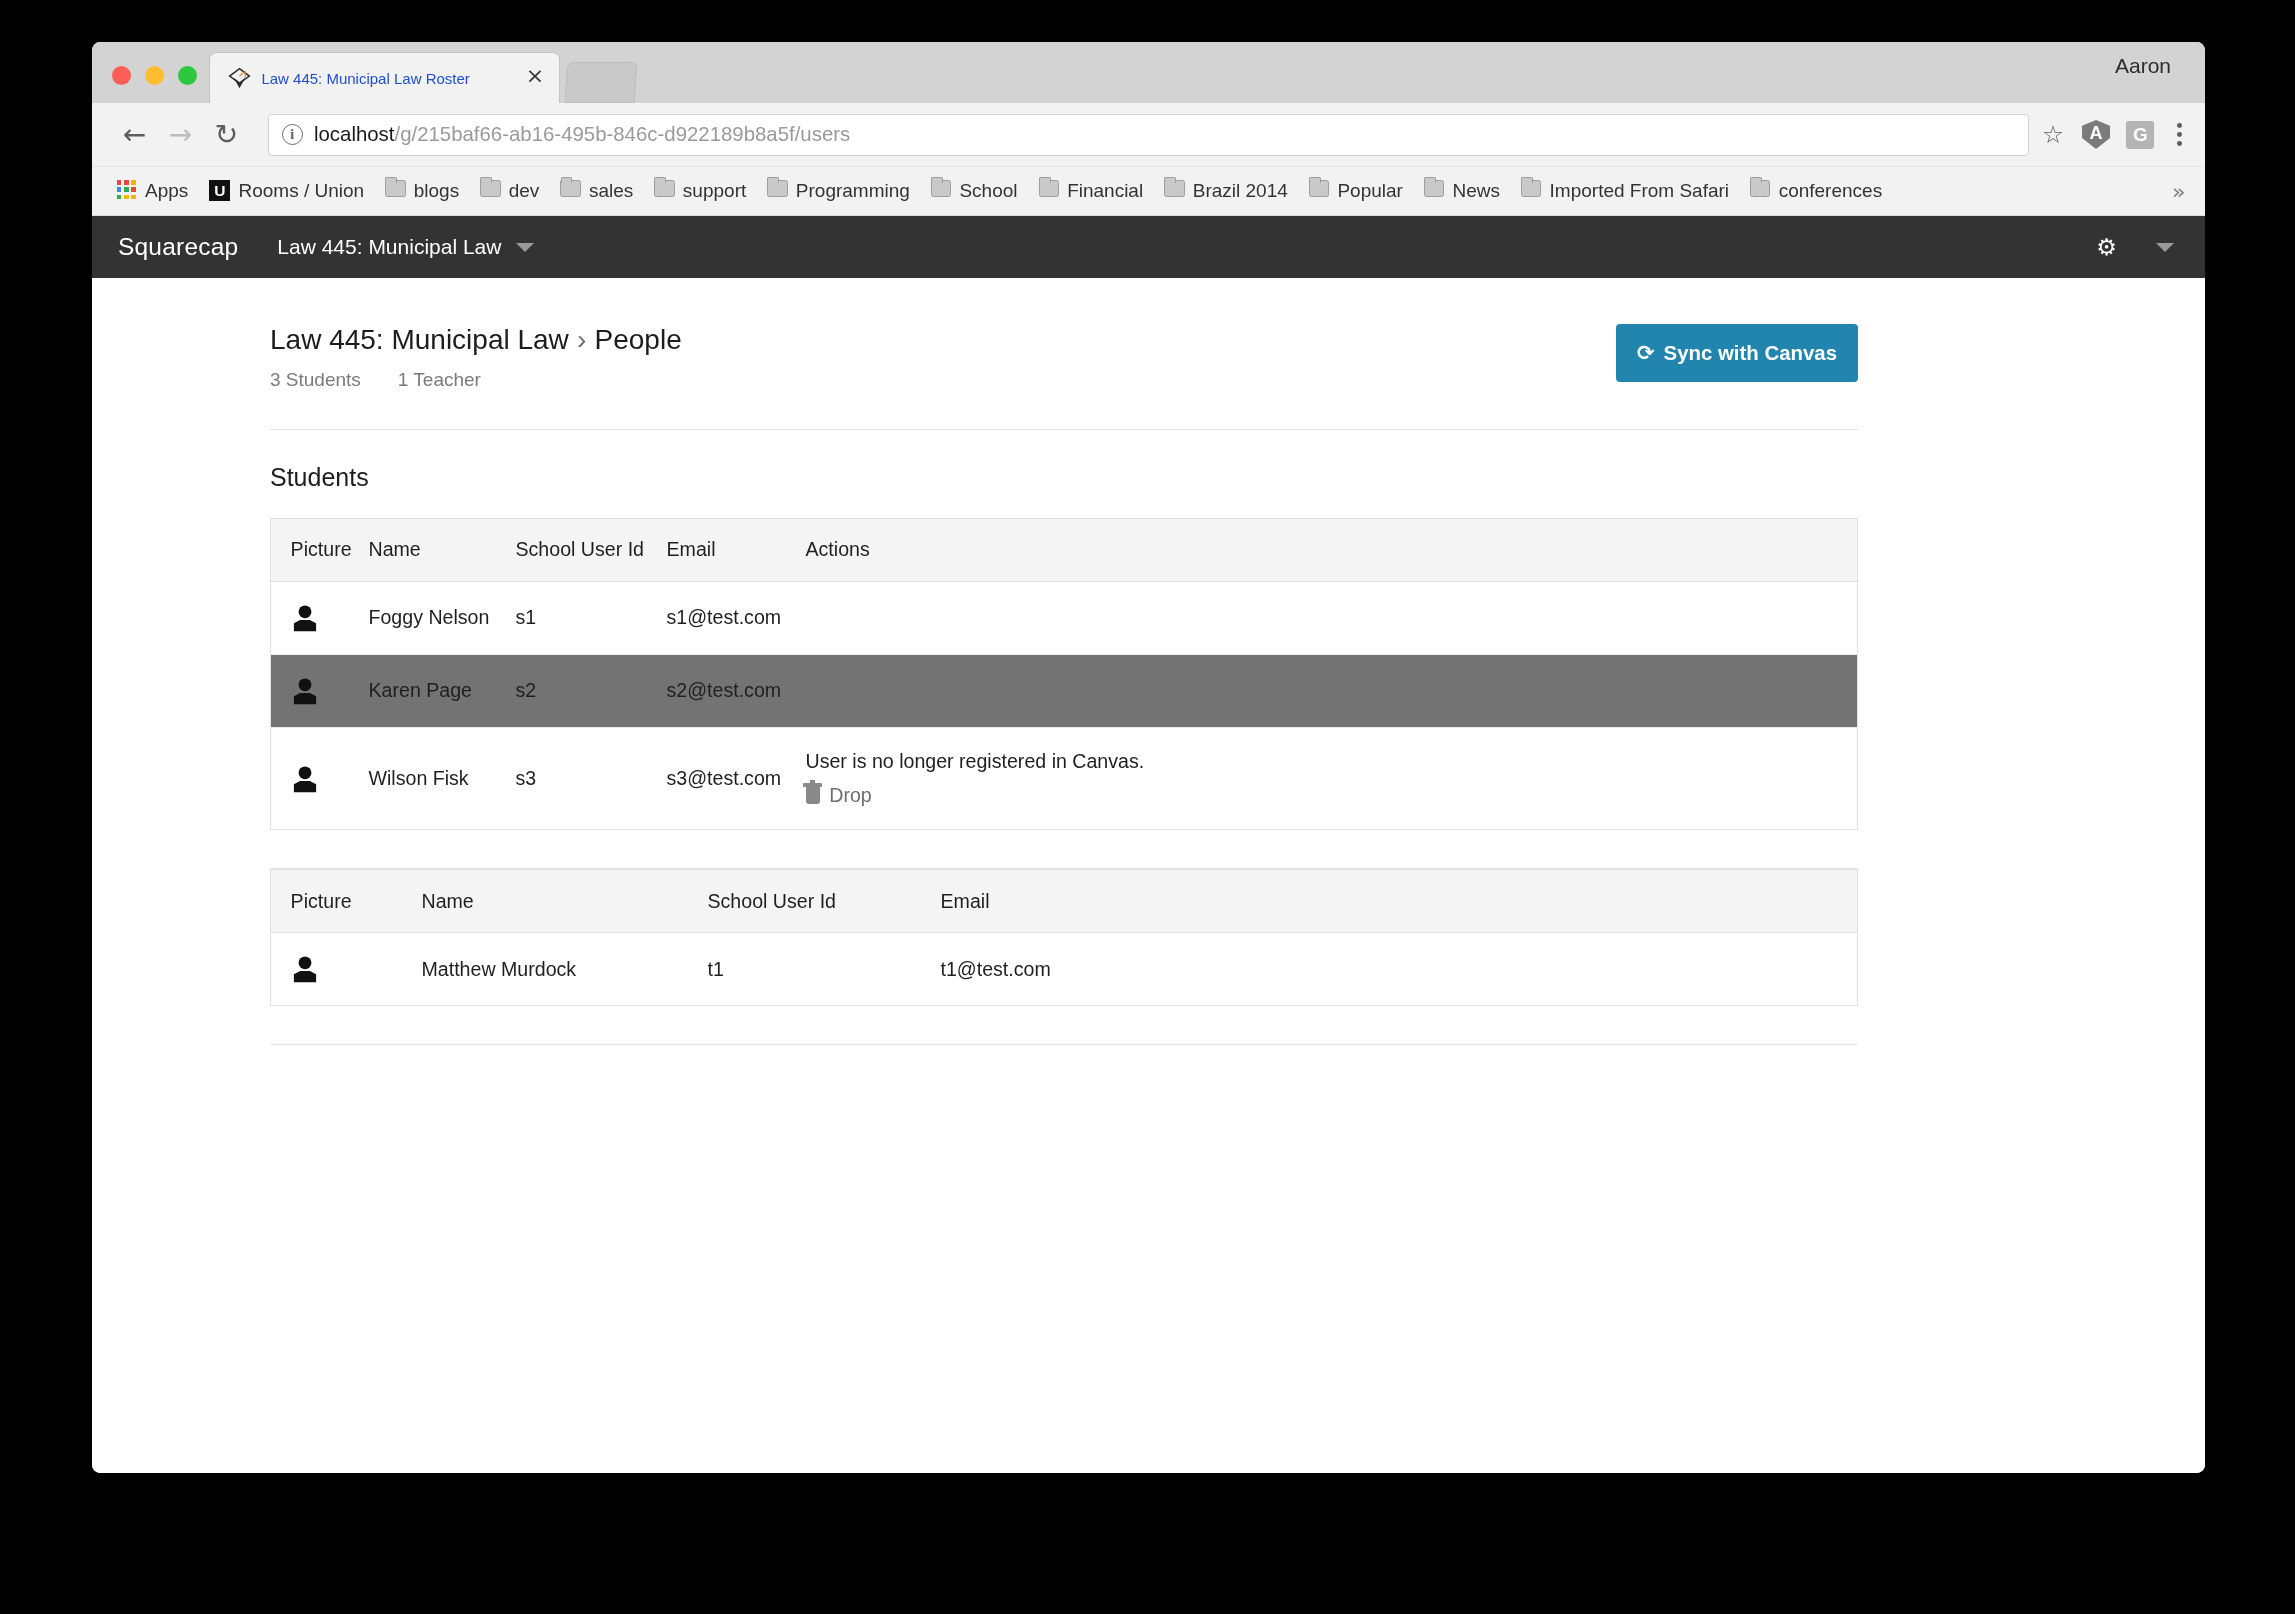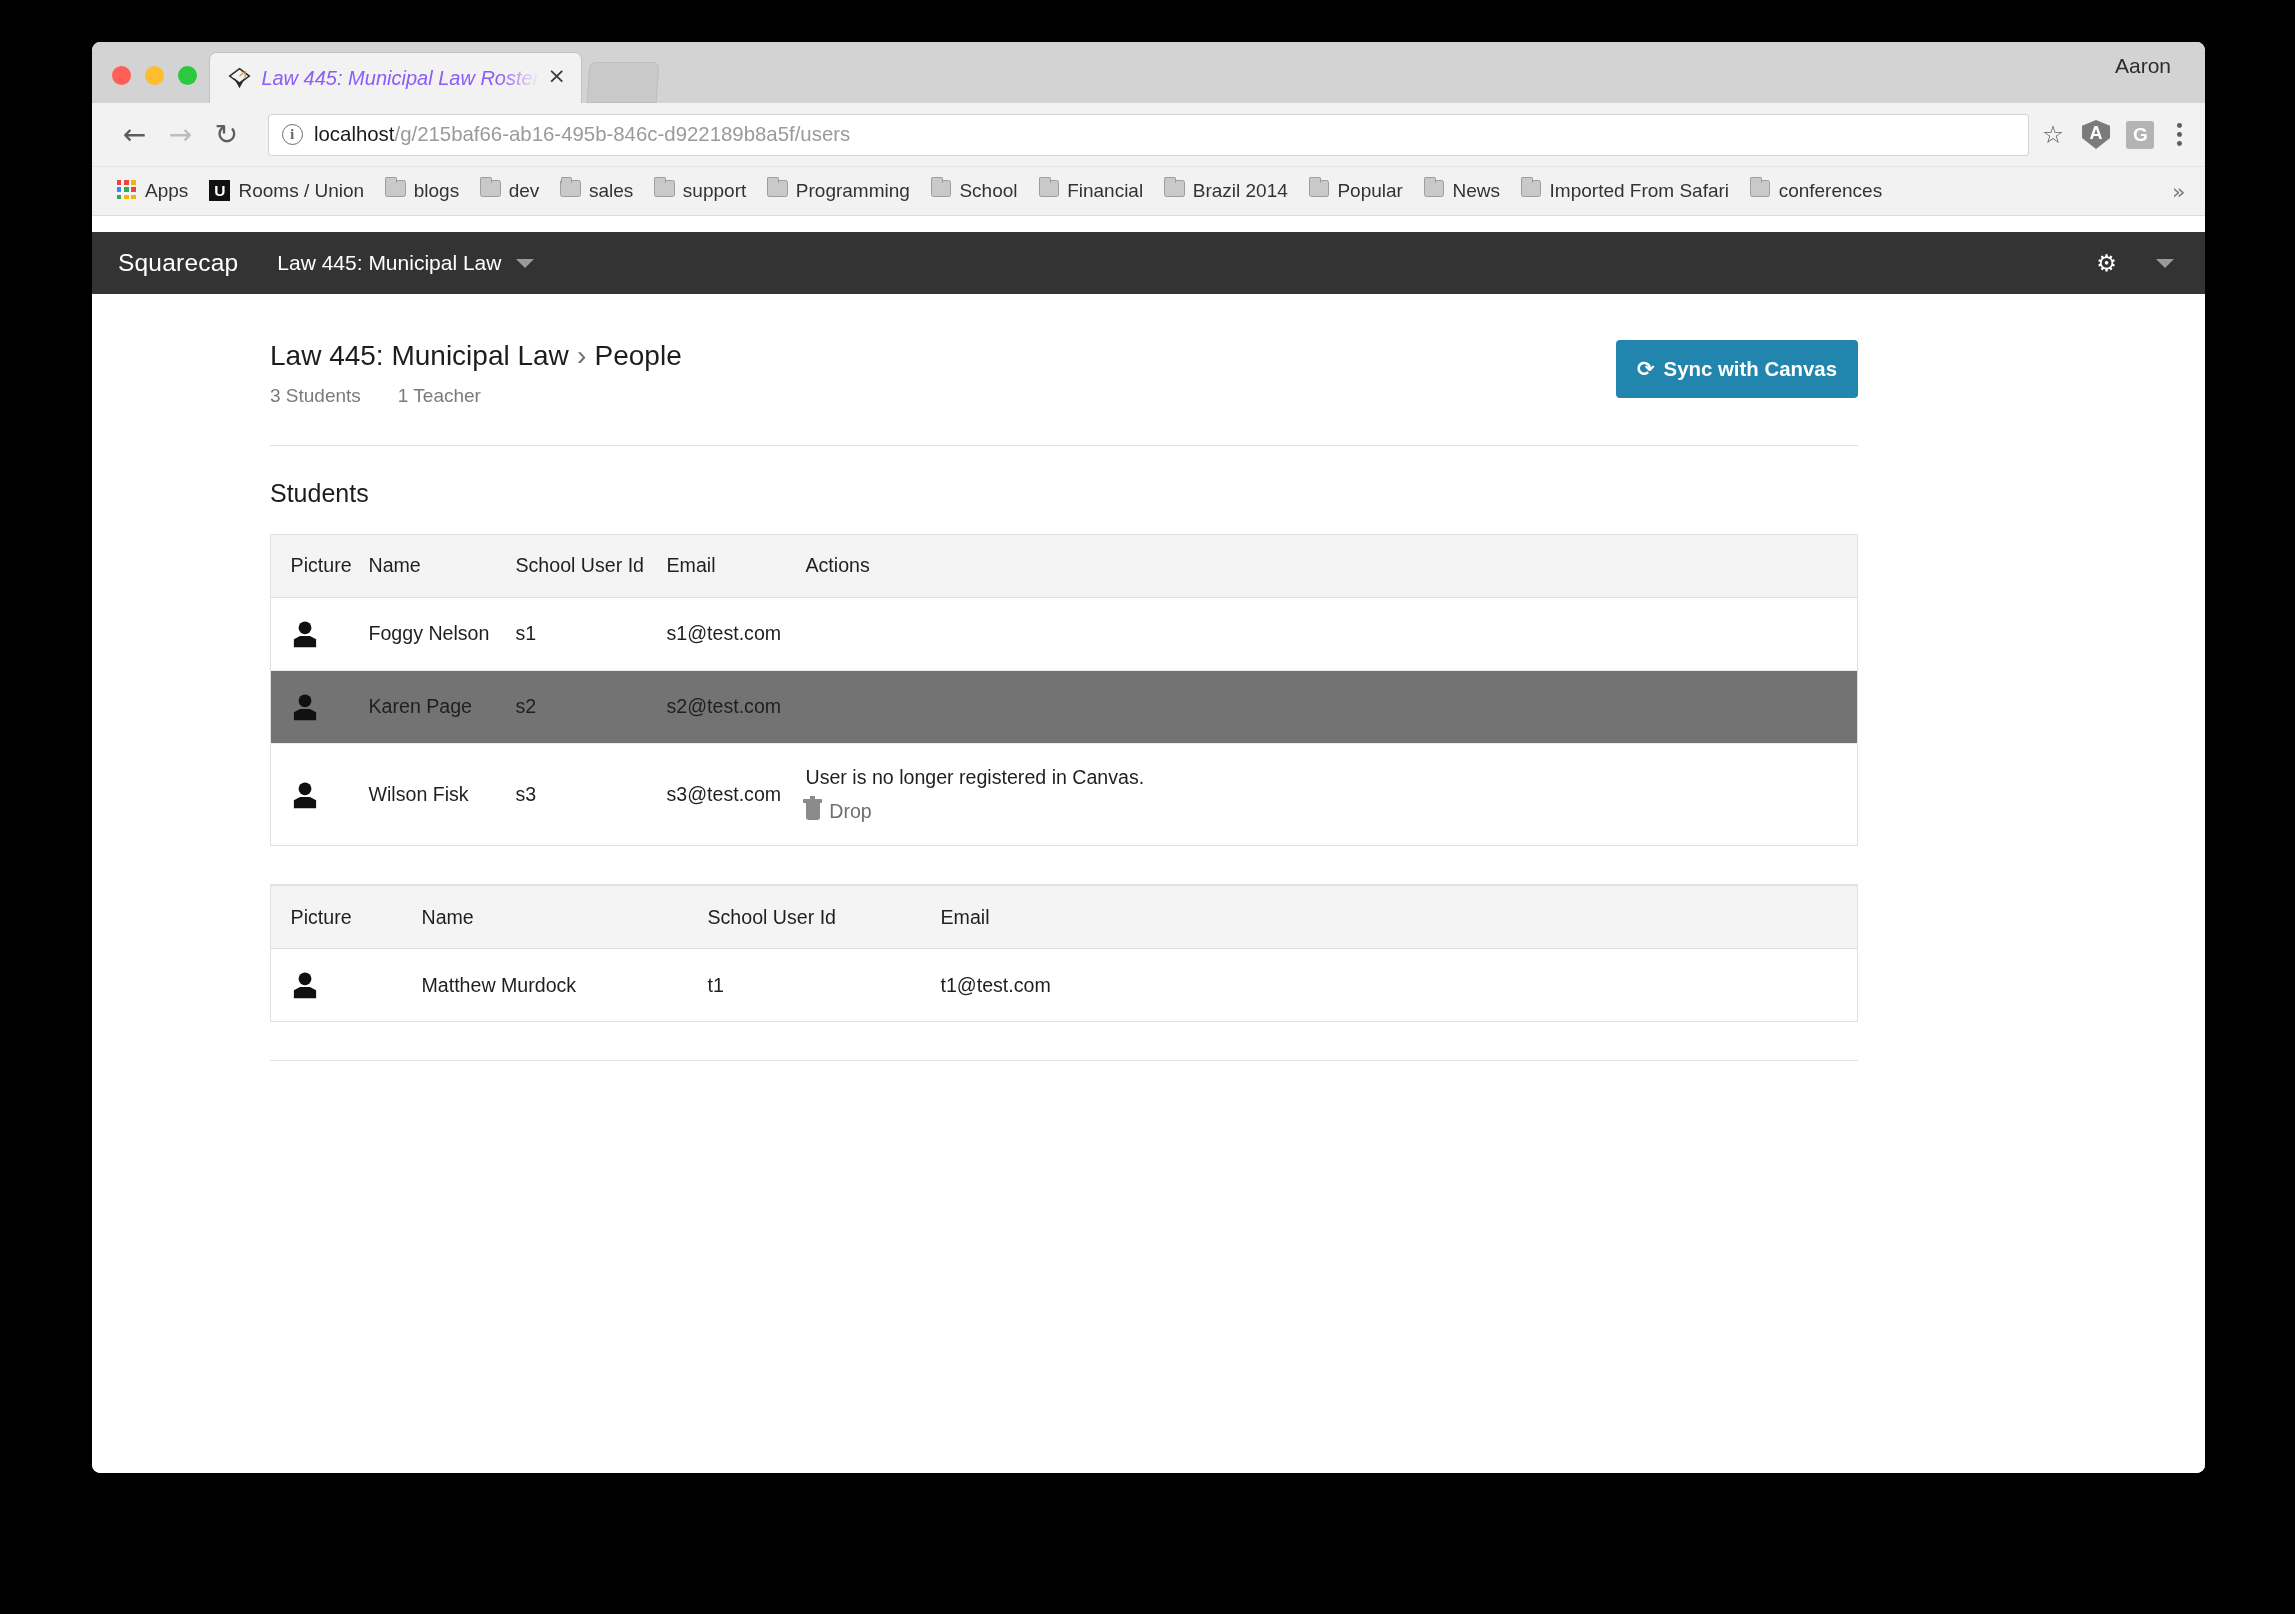--- a/index.html
+++ b/index.html
@@ -53,28 +53,27 @@
     border: 0.8px solid #c3c3c3;
     border-bottom: none;
   }
   .tab-favicon {
     width: 23px; height: 23px;
     margin-right: 10.6px;
     flex: 0 0 auto;
     position: relative;
   }
   .tab-title {
-    font-size: 20px;
-    color: #8b5cf6;
+    font-size: 15px;
+    color: #1d4ed8;
     white-space: nowrap;
     overflow: hidden;
     flex: 1 1 auto;
     -webkit-mask-image: linear-gradient(to right, #000 86%, transparent 100%);
             mask-image: linear-gradient(to right, #000 86%, transparent 100%);
-            font-style: italic;
   }
   .tab-close {
     font-size: 22px; color: #3a3a3a;
     line-height: 1; padding: 0 4.9px 3.3px 8.2px;
     font-family: "DejaVu Sans", sans-serif;
   }
   .tab-ghost {
     width: 70px; height: 41px;
     background: #c9c9c9;
     border: 0.8px solid #bdbdbd;
@@ -215,21 +214,20 @@
     font-family: "DejaVu Sans", sans-serif;
   }
 
   
   .appnav {
     height: 62px;
     background: #333333;
     display: flex;
     align-items: center;
     padding: 0 31px 0 26px;
-    margin-top: 16px;
   }
   .brand {
     color: #ffffff;
     font-size: 24.5px;
     margin-right: 39px;
     letter-spacing: 0.2px;
   }
   .course-menu {
     display: flex; align-items: center;
     color: #ffffff;

